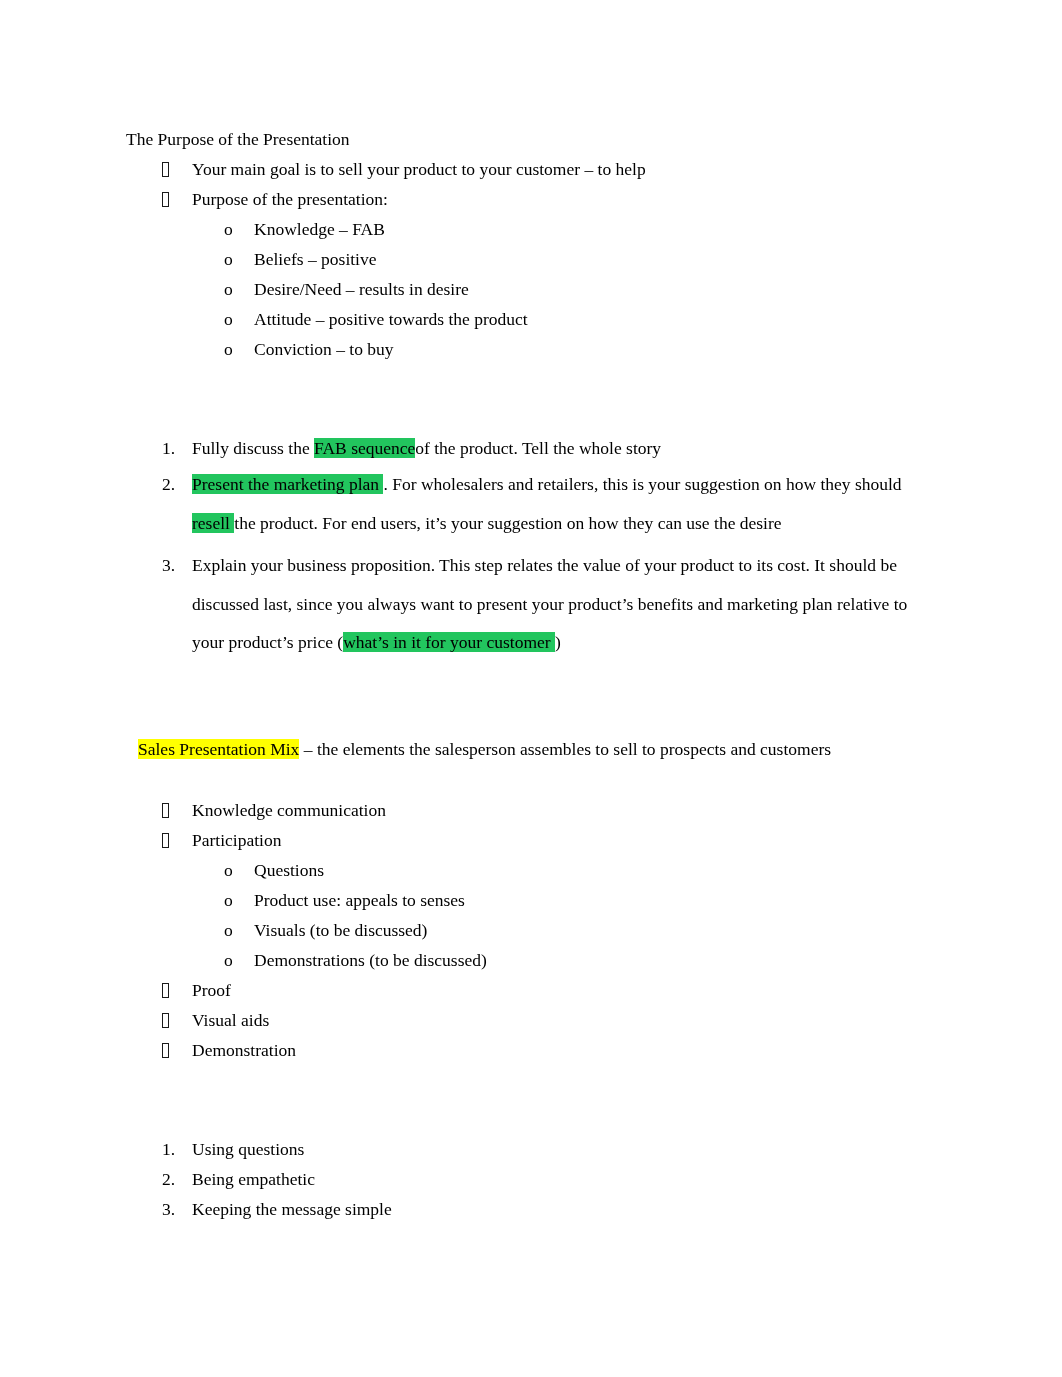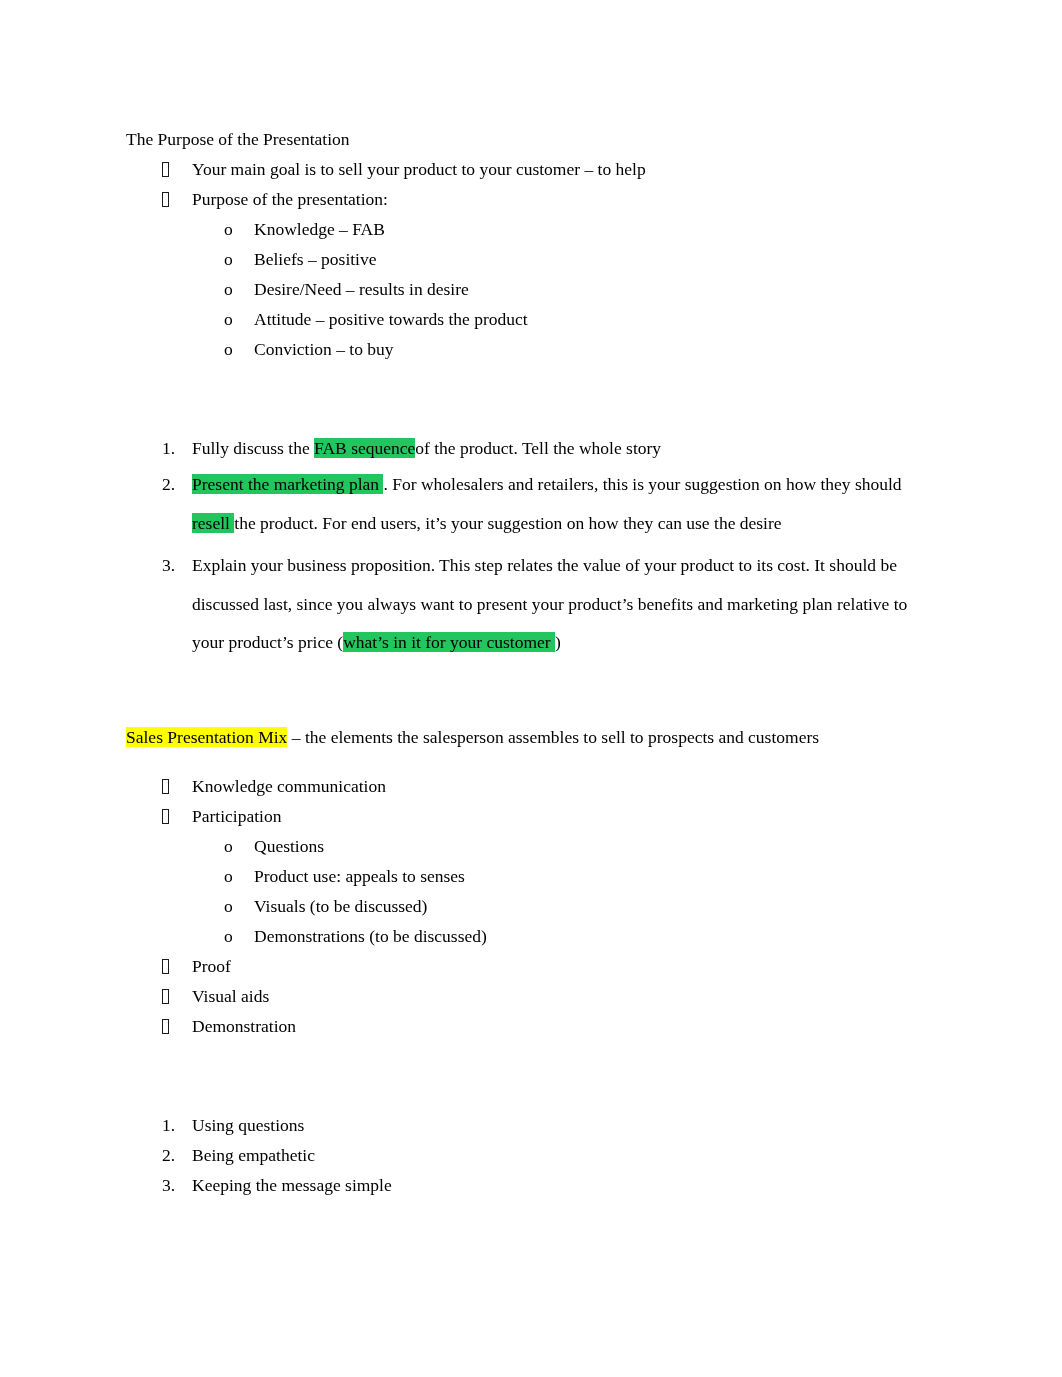--- a/index.html
+++ b/index.html
@@ -23,21 +23,21 @@
     position: absolute;
     left: 126px;
     top: 126px;
     width: 808px;
   }
 
   
   .para {
     font-size: 17.5px;
     line-height: 26px;
-    margin: 0;
+    margin: 12px;
     text-align: left;
   }
   .heading-para {
     font-size: 17.5px;
     line-height: 26px;
     margin: 0;
   }
   
   .spacer {
     height: 26px;

